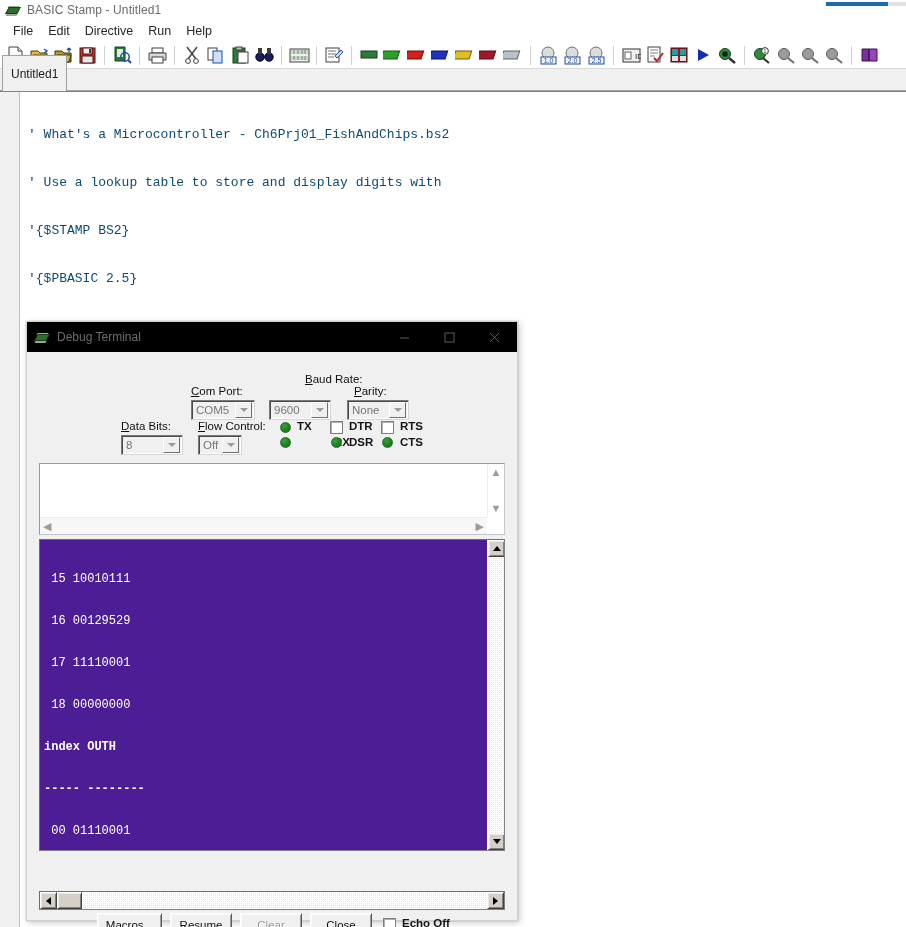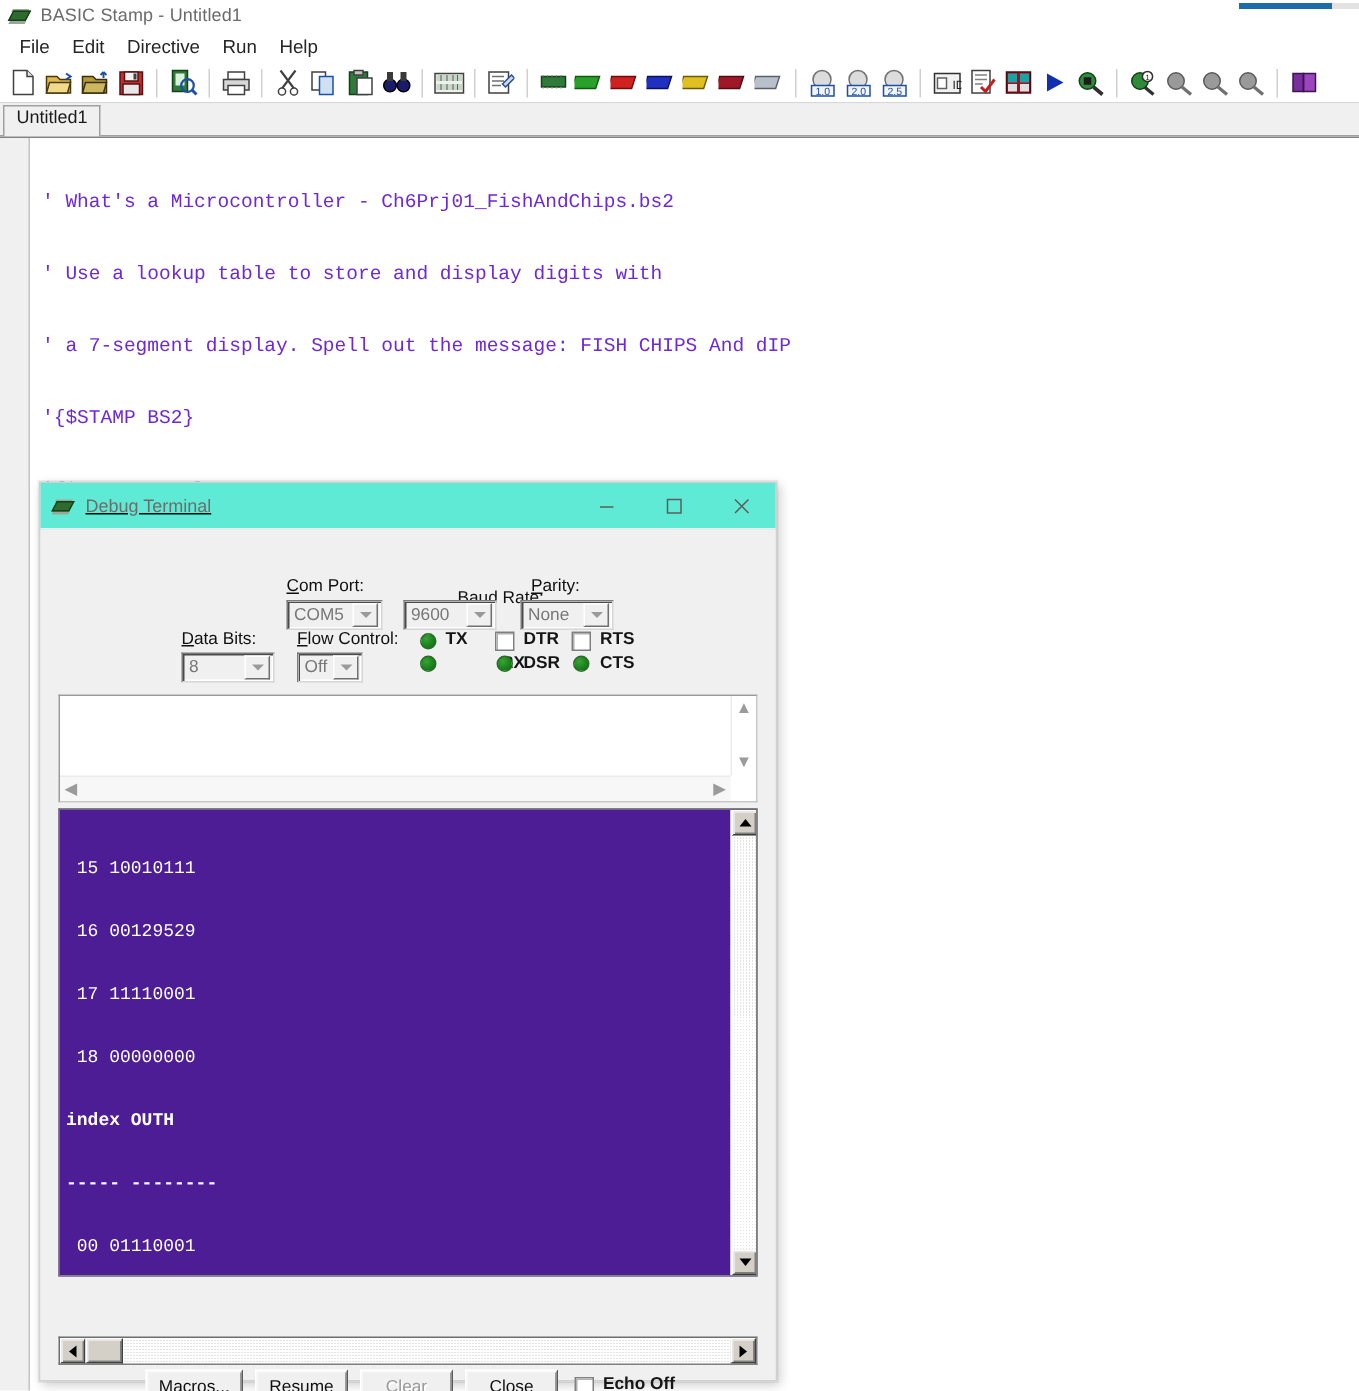--- a/index.html
+++ b/index.html
@@ -87,23 +87,23 @@
     display: flex;
     align-items: flex-end;
     padding-left: 2px;
   }
   #tabstrip .tab {
     background: #f0f0f0;
     border: 1px solid #a0a0a0;
     border-bottom: none;
     height: 36px;
     padding: 0 8px;
-    display: flex; align-items: flex-start;
+    display: flex; align-items: center;
     font-size: 12px; color: #1b1b1b;
-    position: relative; top: 16px;
+    position: relative; top: 1px;
   }
 
   
   #editor-wrap {
     position: absolute;
     left: 0; top: 91px; right: 0; bottom: 0;
     background: #ffffff;
     display: flex;
     border-top: 1px solid #828282;
   }
@@ -117,35 +117,35 @@
     flex: 1;
     padding: 3px 0 0 8px;
     font-family: "Liberation Mono", "DejaVu Sans Mono", monospace;
     font-size: 13px;
     line-height: 16px;
     white-space: pre;
     color: #000000;
     overflow: hidden;
   }
   .code-line { height: 16px; }
-  .c-comment { color: #6d28d9; }
+  .c-comment { color: #0c4a6e; }
   .c-plain { color: #000000; }
 
   
   #debug-terminal {
     position: absolute;
     left: 26px; top: 321px;
     width: 492px; height: 600px;
     background: #f0f0f0;
     border: 1px solid #d0d0d0;
     box-shadow: 0 0 0 1px rgba(0,0,0,0.06), 2px 2px 7px rgba(0,0,0,0.20);
   }
   #dt-titlebar {
     height: 31px;
-    background: #5eead4;
+    background: #000000;
     display: flex; align-items: center;
     padding-left: 8px;
     border-bottom: 1px solid #f0f0f0;
     text-decoration: underline;
   }
   #dt-titlebar .dt-title {
     font-size: 12px; color: #6d6d6d; margin-left: 7px;
   }
   .dt-winbtns { margin-left: auto; display: flex; height: 31px; }
   .dt-winbtn {
@@ -593,21 +593,20 @@
   <div class="tab">
     <span>Untitled1</span>
   </div>
 </div>
 
 <div id="editor-wrap">
   <div id="editor-gutter"></div>
   <div id="editor-code">
     <div class="code-line c-comment">' What's a Microcontroller - Ch6Prj01_FishAndChips.bs2</div>
     <div class="code-line c-comment">' Use a lookup table to store and display digits with</div>
-    <div class="code-line c-comment">' a 7-segment display. Spell out the message: FISH CHIPS And dIP</div>
     <div class="code-line c-comment">'{$STAMP BS2}</div>
     <div class="code-line c-comment">'{$PBASIC 2.5}</div>
     <div class="code-line c-comment">' Patterns of 7-Segment Display to create letters</div>
     <div class="code-line c-plain">A CON %11110101</div>
     <div class="code-line c-plain">C CON %01100011</div>
     <div class="code-line c-plain">d CON %10010111</div>
     <div class="code-line c-plain">F CON %01110001</div>
     <div class="code-line c-plain">H CON %10110101</div>
     <div class="code-line c-plain">I CON %00100001</div>
     <div class="code-line c-plain">n CON %00010101</div>
@@ -641,21 +640,21 @@
           </svg>
       </div>
     </div>
   </div>
 
   <div id="dt-body">
 
     <div class="lbl" style="left:164px; top:32px;">
       <u>C</u>om Port:
     </div>
-    <div class="lbl" style="left:242px; top:40px;padding-left:36px;">
+    <div class="lbl" style="left:242px; top:20px;padding-left:36px;">
       <u>B</u>aud Rate:
     </div>
     <div class="lbl" style="left:295px; top:32px;margin-left:32px;">
       <u>P</u>arity:
     </div>
 
     <div class="combo" style="left:164px; top:47px; width:64px;">
       <span class="cval">COM5</span>
       <span class="carrow">
           <i></i>

